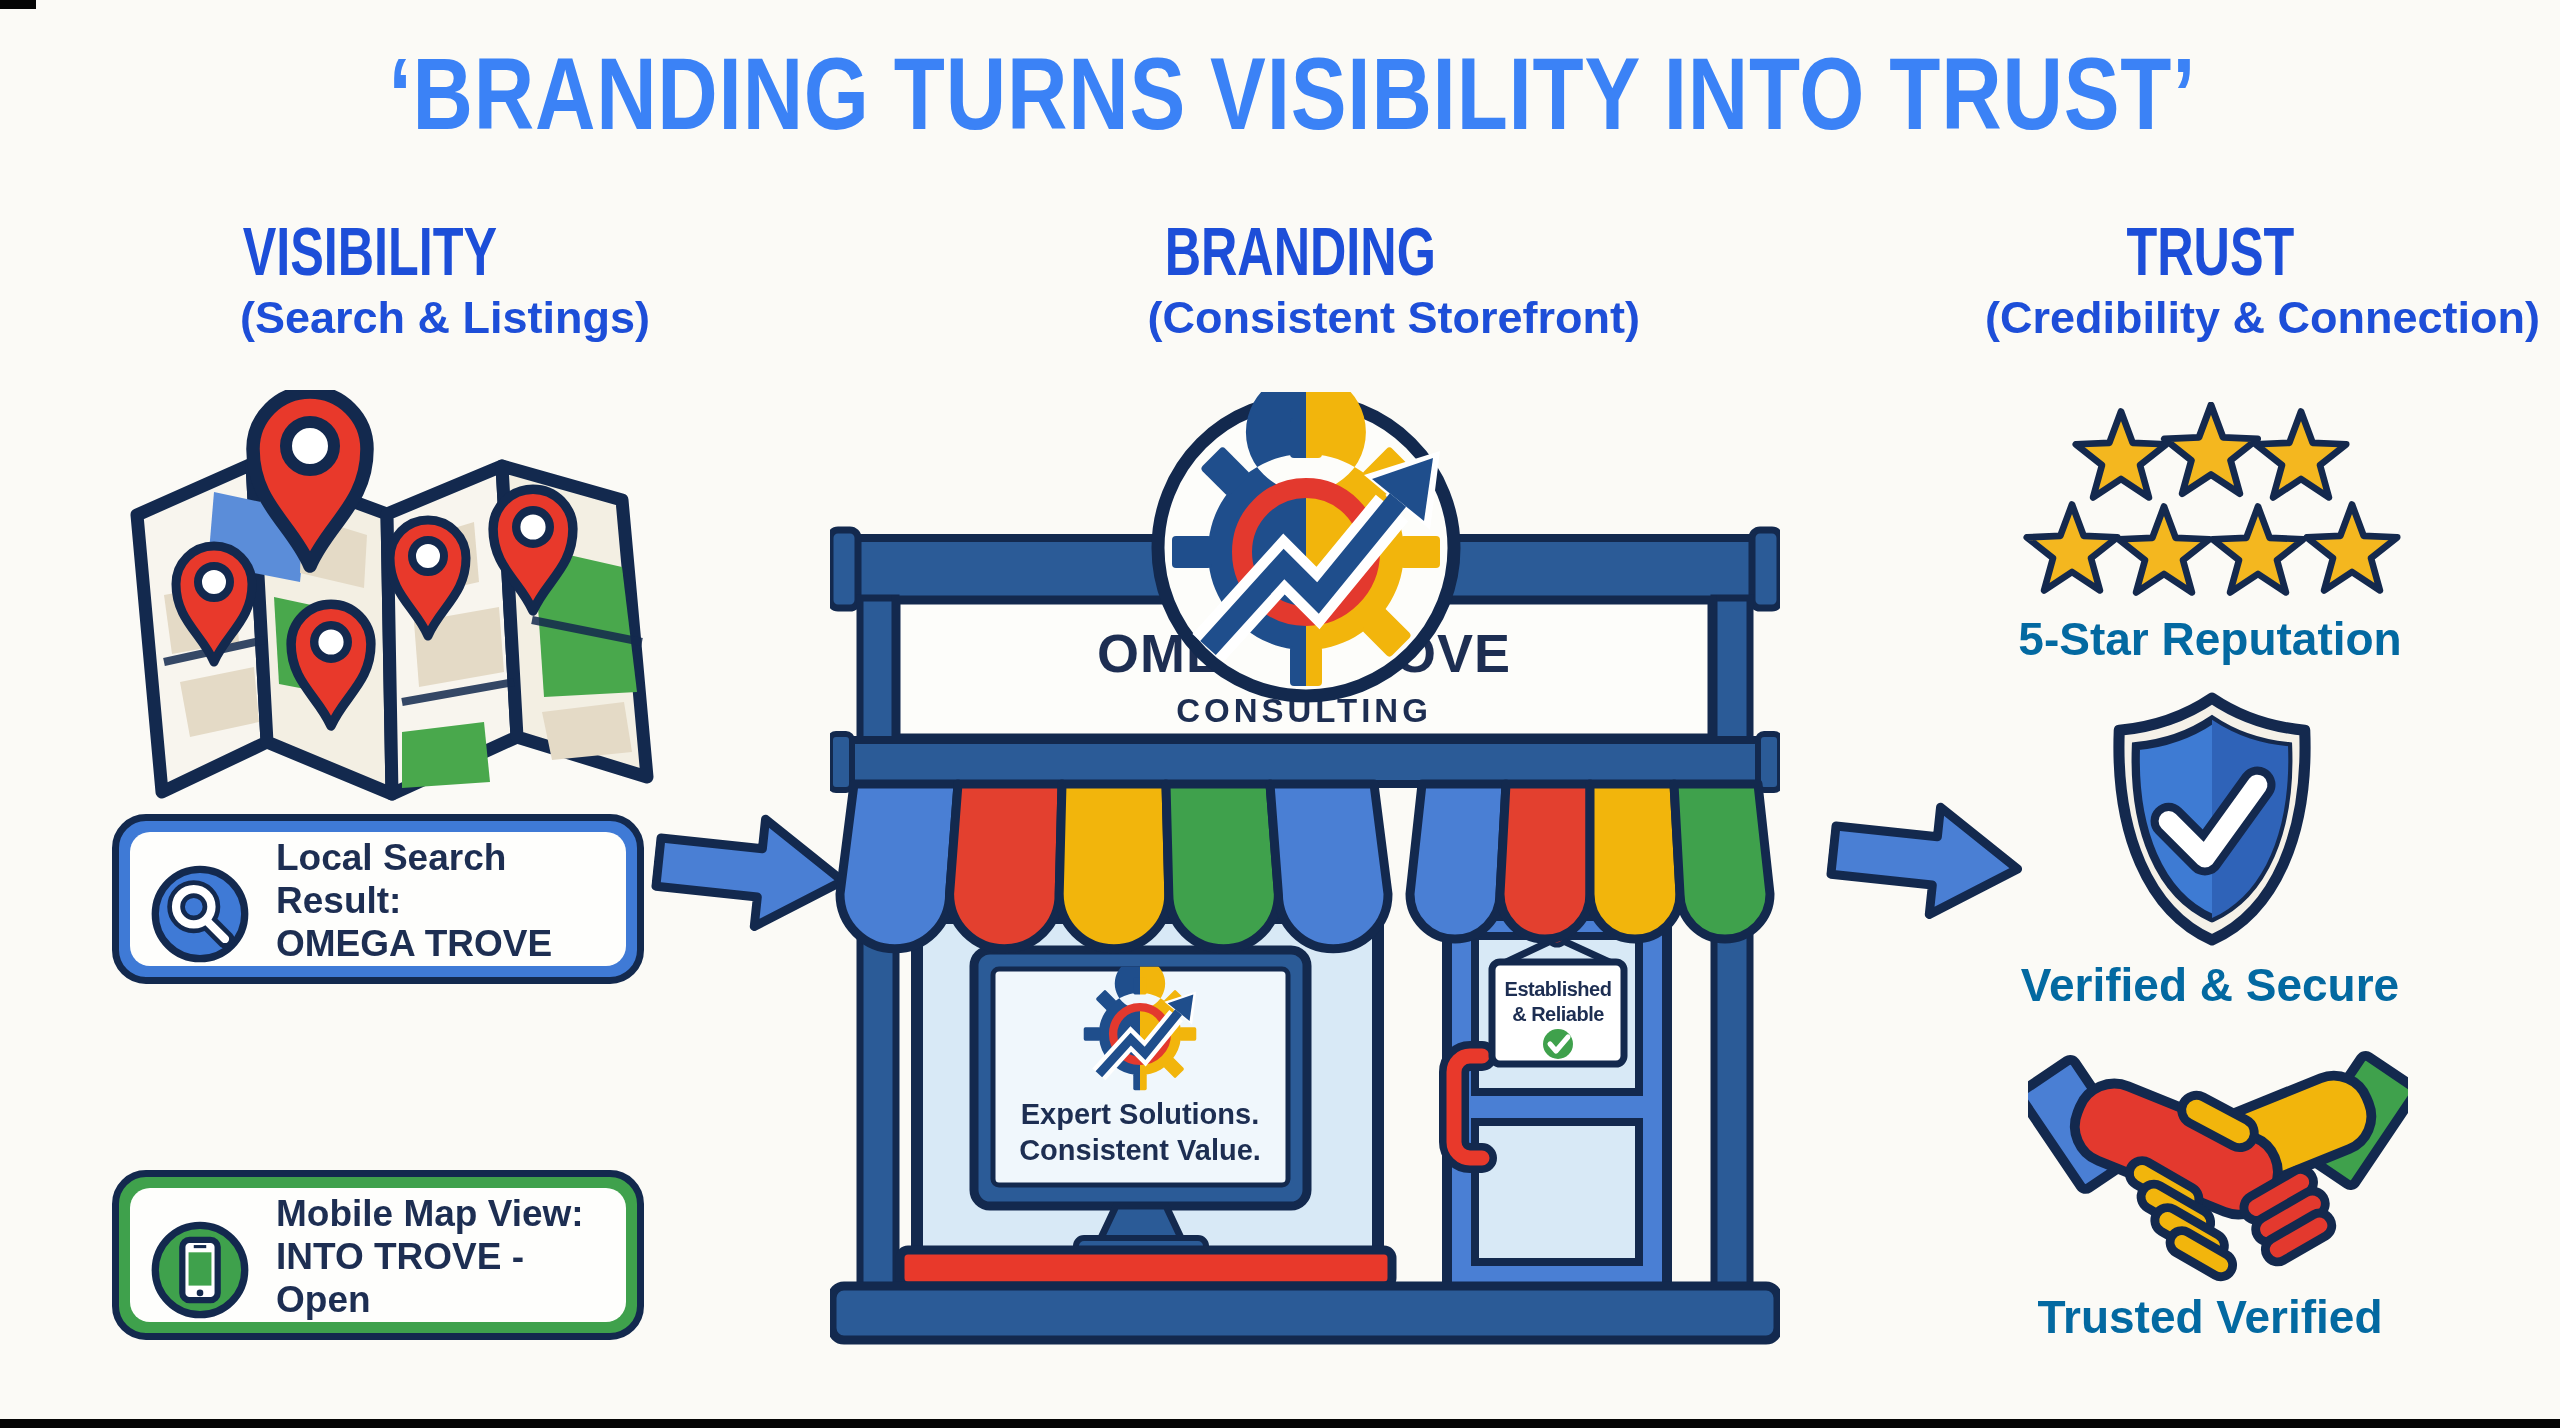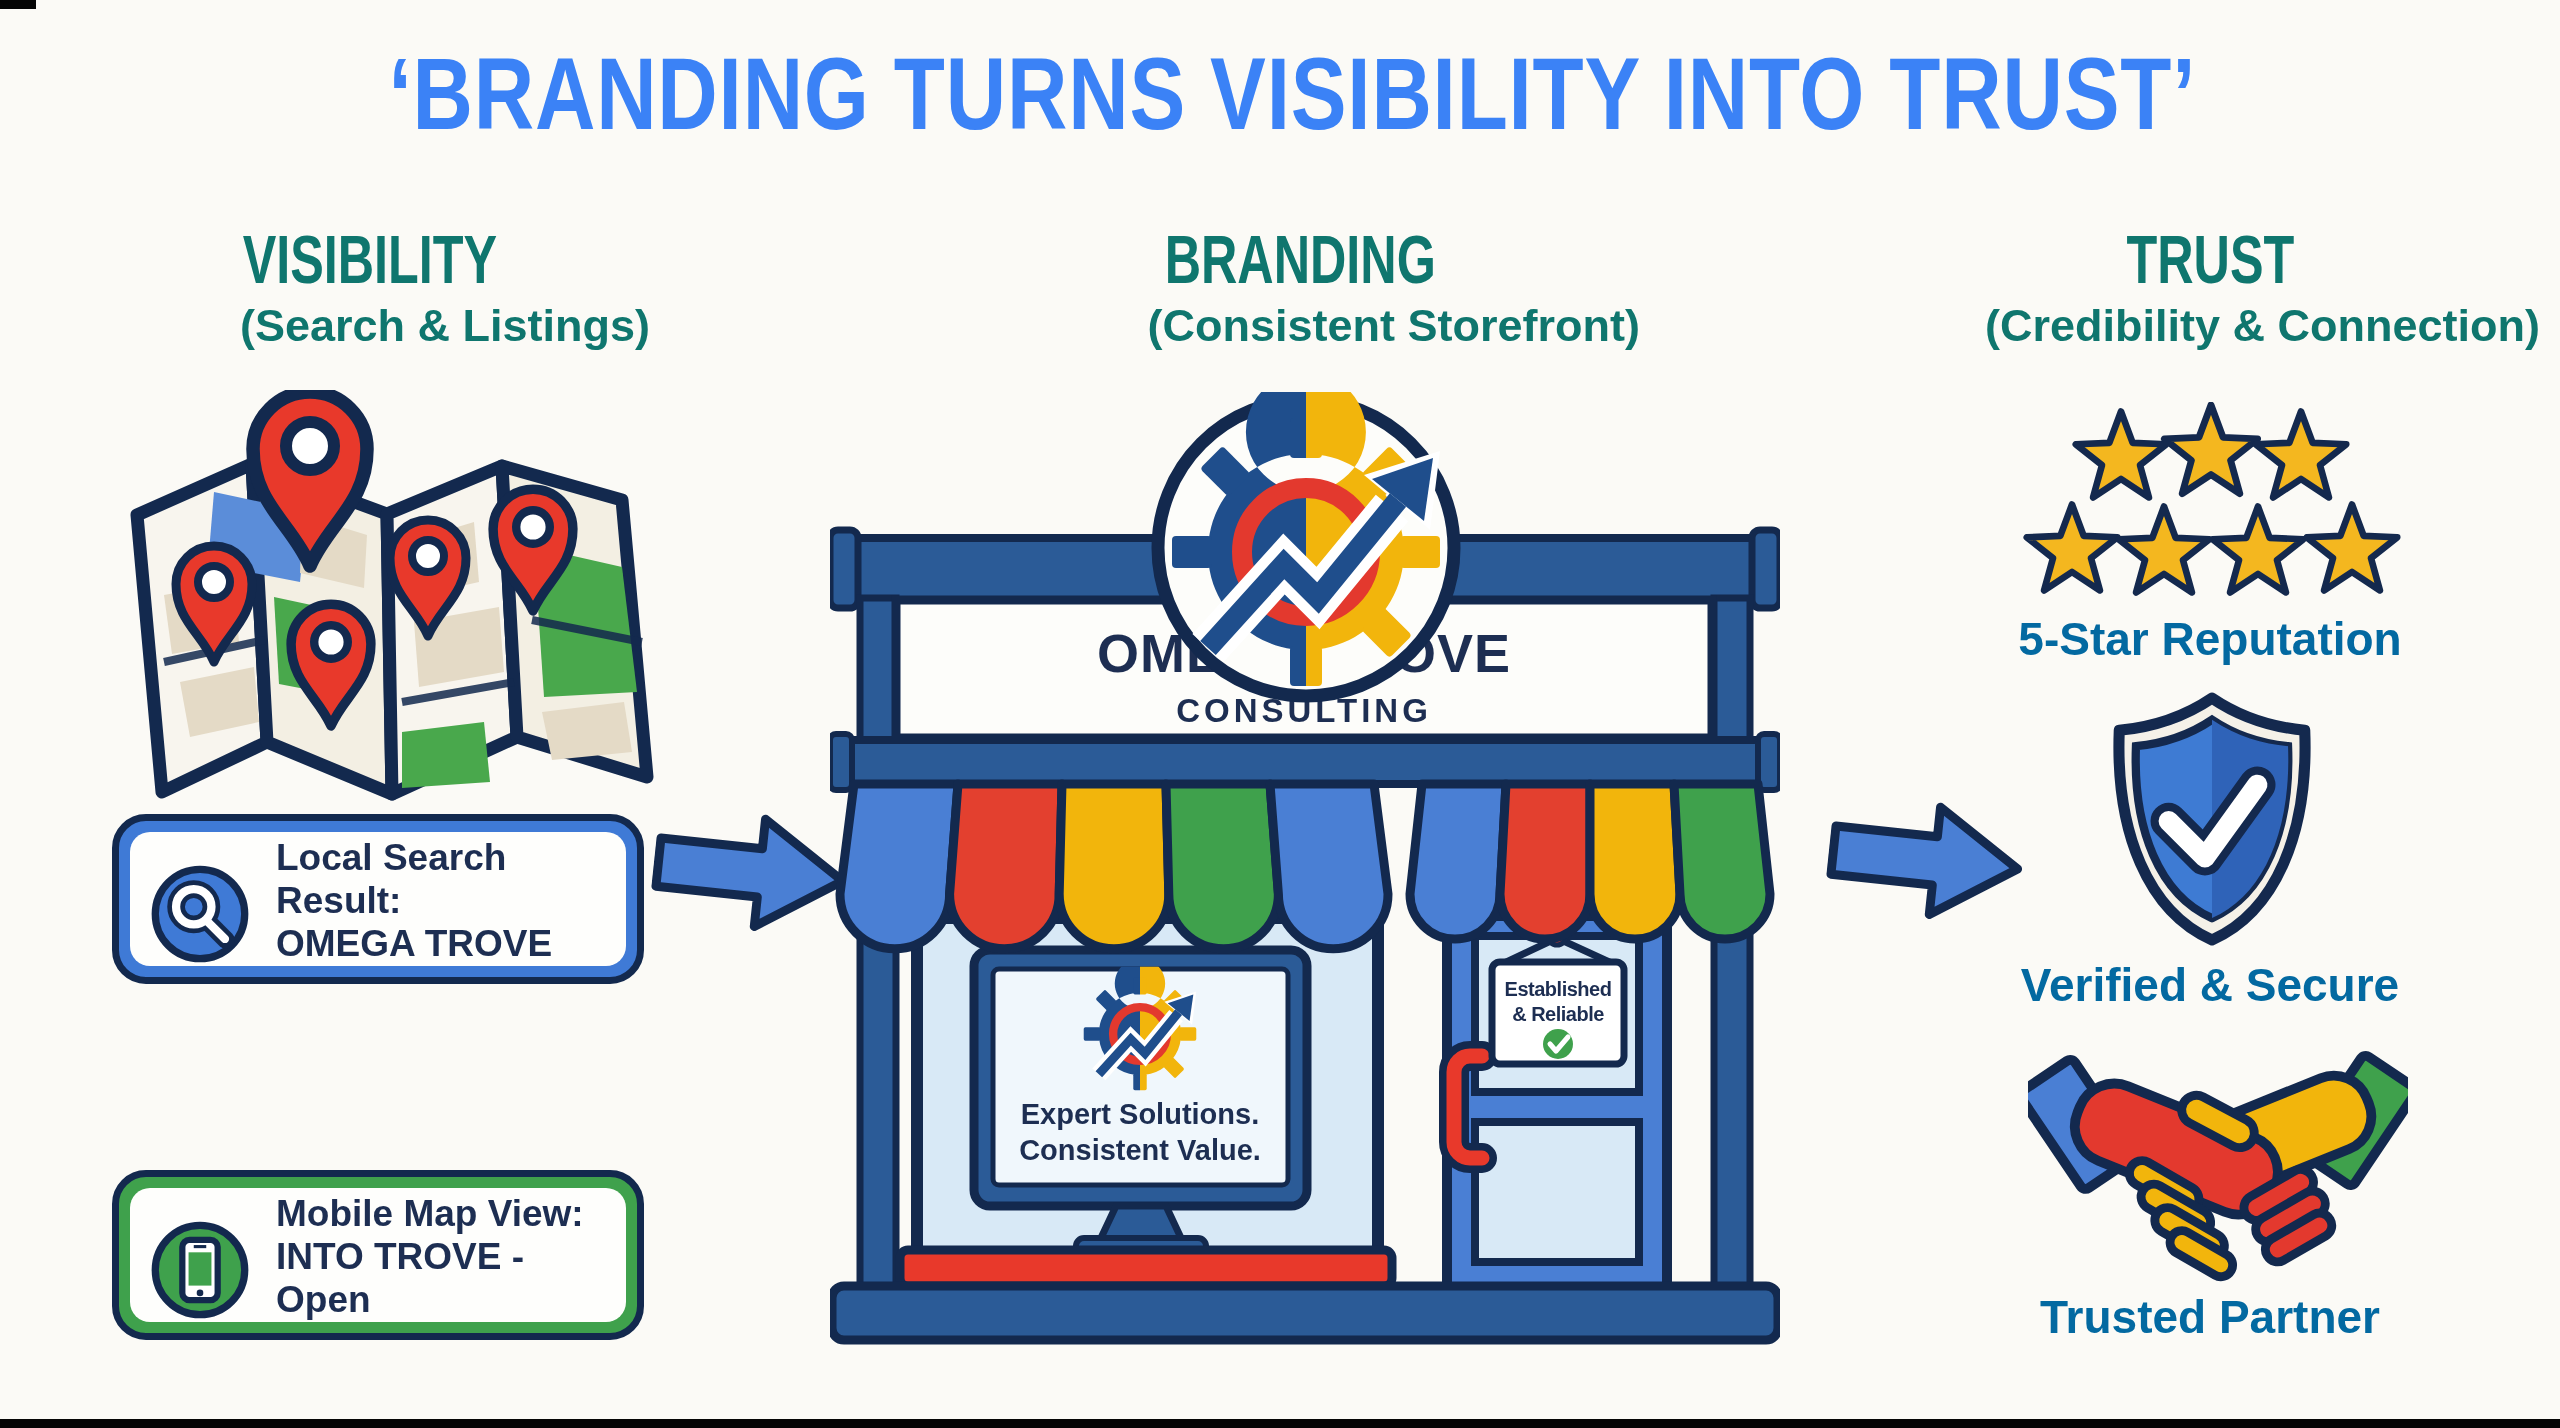--- a/index.html
+++ b/index.html
@@ -6,21 +6,21 @@
   #canvas{
     position:relative;width:2560px;height:1428px;background:#fbfaf6;
     font-family:"Liberation Sans",sans-serif;overflow:hidden;
   }
   .abs{position:absolute;}
   
   #title{top:36px;left:0;width:2560px;text-align:center;color:#3b82f6;margin-left:12px;}
   #title span{display:inline-block;font-size:102px;font-weight:700;white-space:nowrap;
     transform:scaleX(0.82);transform-origin:center;letter-spacing:1px;}
   
-  .col-head{text-align:center;color:#0f766e;margin-top:8px;}
+  .col-head{text-align:center;color:#1d4ed8;}
   .col-head .h1{display:inline-block;font-size:68px;font-weight:700;white-space:nowrap;
     transform:scaleX(0.74);transform-origin:center;}
   .col-head .h2{font-size:45px;font-weight:700;margin-top:2px;white-space:nowrap;text-align:right;}
   
   .vcard{width:532px;height:170px;border:7px solid #13294e;border-radius:34px;box-sizing:border-box;padding:11px;}
   .vcard .inner{background:#fefefc;border-radius:20px;width:100%;height:100%;
     display:flex;align-items:flex-end;gap:24px;padding:0 10px 0 18px;box-sizing:border-box;}
   .vcard.blue{background:#3f7ad6;}
   .vcard.yellow{background:#f0b41d;}
   .vcard.green{background:#3fa14c;}
@@ -278,15 +278,15 @@
       <rect x="108" y="152" width="78" height="26" rx="13" transform="rotate(30 147 165)"></rect>
       <rect x="122" y="176" width="78" height="26" rx="13" transform="rotate(30 161 189)"></rect>
       <rect x="138" y="198" width="70" height="24" rx="12" transform="rotate(30 173 210)"></rect>
     </g>
     <g fill="#e3392e" stroke="#13294e" stroke-width="9">
       <rect x="213" y="137" width="78" height="26" rx="13" transform="rotate(-30 252 150)"></rect>
       <rect x="225" y="159" width="78" height="26" rx="13" transform="rotate(-30 264 172)"></rect>
       <rect x="235" y="181" width="74" height="25" rx="12" transform="rotate(-30 272 193)"></rect>
     </g>
   </svg>
-  <div class="abs trust-label" style="left:1930px;top:1290px;">Trusted Partner</div>
+  <div class="abs trust-label" style="left:1930px;top:1290px;">Trusted Verified</div>
 
 </div>
 
 </body></html>

